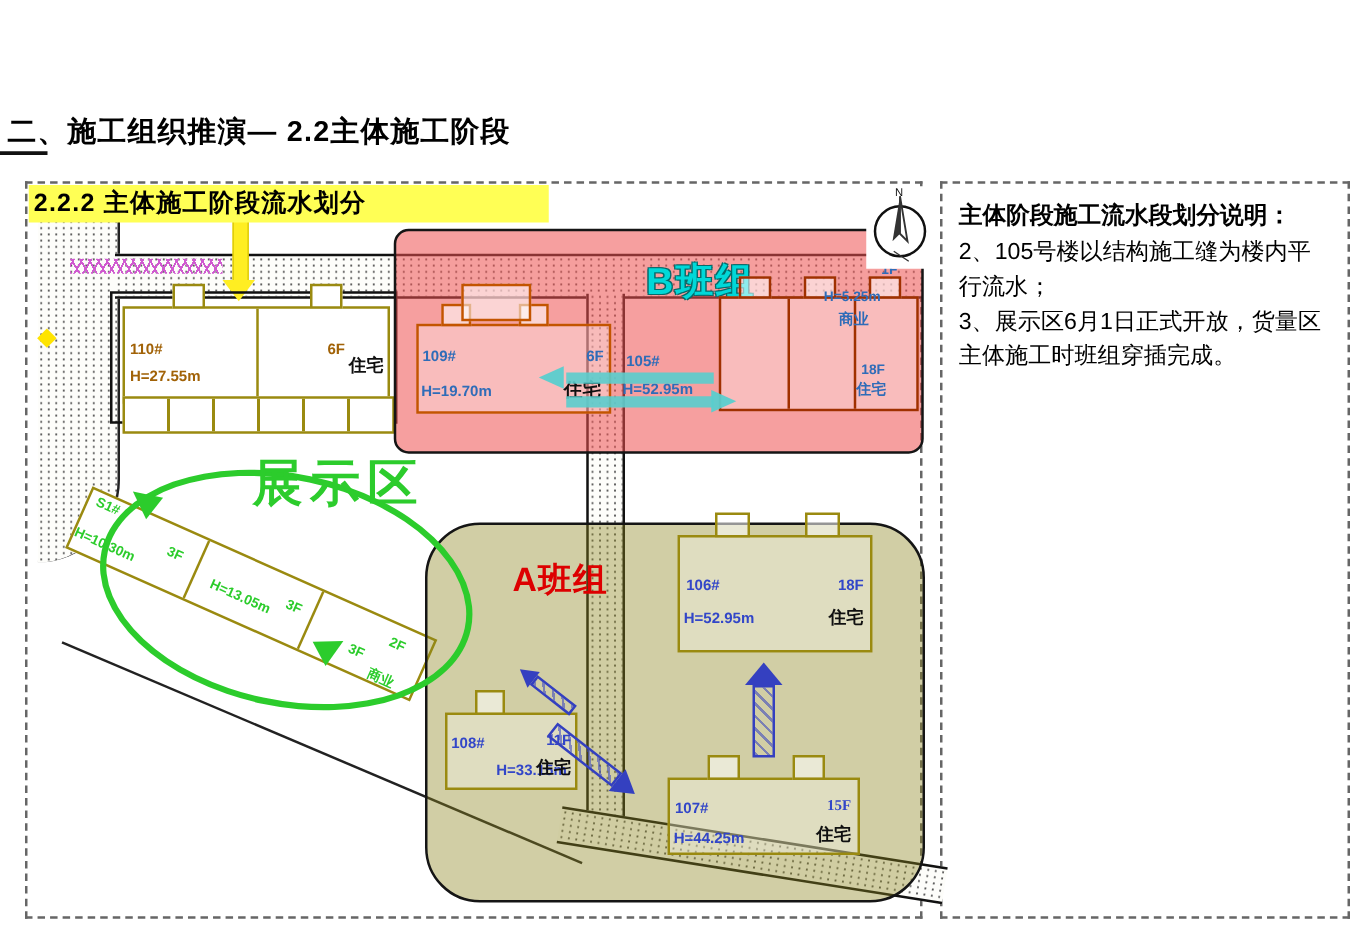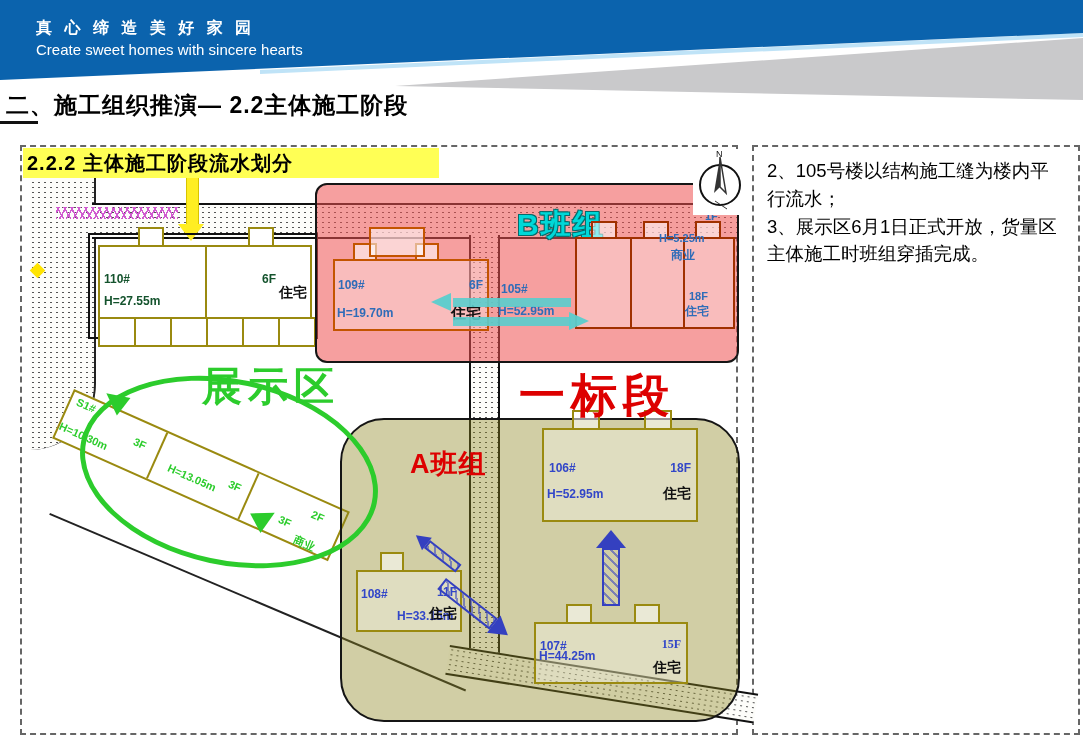--- a/index.html
+++ b/index.html
@@ -23,41 +23,34 @@
   .notes-title{font-size:19px;font-weight:bold;color:#000;margin:2px 0 2px 0;}
   .notes-panel p{font-size:18.5px;line-height:1.5;color:#000;margin:0;}
   
   .caption{position:absolute;left:1px;top:1px;width:412px;height:30px;background:#ffff55;z-index:7;
     font-size:20px;font-weight:bold;color:#000;line-height:30px;padding-left:4px;letter-spacing:1px;}
   .stipple{background-color:#fdfdfa;background-image:radial-gradient(#555 0.8px,transparent 1.1px);background-size:6px 5px;}
   .bldg{position:absolute;border:2px solid #9a8a10;background:rgba(255,255,255,0.30);box-sizing:border-box;}
   .tab{position:absolute;border:2px solid #9a8a10;background:rgba(255,255,255,0.55);box-sizing:border-box;}
   .lbl{position:absolute;font-size:12px;font-weight:bold;white-space:nowrap;line-height:1;color:#3246c8;}
   .lbl-blk{position:absolute;font-size:14px;font-weight:bold;white-space:nowrap;line-height:1;color:#101010;}
-  .lbl-yel{color:#14532d;}
+  .lbl-yel{color:#a16207;}
   .lbl-grn{color:#2ccc2c;font-size:11px;}
   .lbl-b{color:#2f6cb8;}
   .tri{width:0;height:0;position:absolute;}
   .cyan-shaft{position:absolute;height:9px;background:rgba(90,205,205,0.9);}
   .blue-arrow{position:absolute;box-sizing:border-box;border:2px solid #3440c0;
     background:repeating-linear-gradient(45deg,rgba(52,64,192,0.55) 0 2px,transparent 2px 7px);}
   .zone{position:absolute;box-sizing:border-box;border:2px solid #151515;}
 </style>
 </head>
 <body>
 
 <div class="page">
 
-  <div class="hdr">
-    <div class="hdr-gray"></div>
-    <div class="hdr-lite"></div>
-    <div class="hdr-blue"></div>
-    <div class="slogan-zh">真 心 缔 造 美 好 家 园</div>
-    <div class="slogan-en">Create sweet homes with sincere hearts</div>
-  </div>
   <div class="page-title">二、施工组织推演— 2.2主体施工阶段</div>
   <div class="title-tick"></div>
 
   <div class="plan-panel">
 
     <div class="caption">2.2.2 主体施工阶段流水划分</div>
 
     <div class="abs stipple" style="left:8px;top:3px;width:64px;height:300px;border-right:2px solid #222;border-bottom-right-radius:90px;z-index:1;"></div>
     <div class="abs stipple" style="left:70px;top:56px;width:646px;height:32px;border-top:2px solid #111;border-bottom:2px solid #111;z-index:1;"></div>
     <div class="abs stipple" style="left:447px;top:88px;width:27px;height:428px;border-left:2px solid #111;border-right:2px solid #111;z-index:1;"></div>
@@ -127,21 +120,20 @@
       <div class="lbl lbl-grn" style="left:238px;top:28px;">3F</div>
       <div class="lbl lbl-grn" style="left:266px;top:10px;">2F</div>
       <div class="lbl lbl-grn" style="left:260px;top:40px;">商业</div>
     </div>
 
     <div class="abs" style="left:56px;top:232px;width:292px;height:176px;border:5px solid #2ccc2c;border-radius:50%;transform:rotate(12deg);z-index:4;"></div>
     <div class="tri" style="left:82px;top:242px;border-top:11px solid transparent;border-bottom:11px solid transparent;border-right:22px solid #2ccc2c;transform:rotate(38deg);z-index:4;"></div>
     <div class="tri" style="left:232px;top:360px;border-top:11px solid transparent;border-bottom:11px solid transparent;border-left:22px solid #2ccc2c;transform:rotate(-28deg);z-index:4;"></div>
 
     <div class="abs" style="left:180px;top:212px;font-size:40px;font-weight:bold;color:#2ccc2c;letter-spacing:6px;z-index:5;">展示区</div>
-    <div class="abs" style="left:497px;top:218px;font-size:46px;font-weight:bold;color:#dd0000;letter-spacing:6px;z-index:5;">一标段</div>
 
     <div class="zone" style="left:318px;top:271px;width:400px;height:304px;border-radius:44px;background:rgba(140,132,30,0.40);z-index:3;">
       <div class="abs" style="left:68px;top:26px;font-size:27px;font-weight:bold;color:#dd0000;letter-spacing:1px;">A班组</div>
 
       <div class="bldg" style="left:200px;top:8px;width:156px;height:94px;">
         <div class="tab" style="left:28px;top:-20px;width:28px;height:20px;"></div>
         <div class="tab" style="left:100px;top:-20px;width:28px;height:20px;"></div>
         <div class="lbl" style="left:5px;top:32px;">106#</div>
         <div class="lbl" style="right:5px;top:32px;">18F</div>
         <div class="lbl" style="left:3px;top:58px;">H=52.95m</div>
@@ -154,21 +146,21 @@
         <div class="lbl" style="right:3px;top:14px;">11F</div>
         <div class="lbl" style="left:2px;top:38px;padding-left:37px;">H=33.15m</div>
         <div class="lbl-blk" style="right:3px;top:34px;">住宅</div>
       </div>
 
       <div class="bldg" style="left:192px;top:202px;width:154px;height:62px;">
         <div class="tab" style="left:30px;top:-20px;width:26px;height:20px;"></div>
         <div class="tab" style="left:98px;top:-20px;width:26px;height:20px;"></div>
         <div class="lbl" style="left:4px;top:16px;">107#</div>
         <div class="lbl" style="right:5px;top:14px;font-family:Liberation Serif, serif;">15F</div>
-        <div class="lbl" style="left:3px;top:26px;">H=44.25m</div>
+        <div class="lbl" style="left:3px;top:40px;">H=44.25m</div>
         <div class="lbl-blk" style="right:5px;top:36px;">住宅</div>
       </div>
 
       <div class="blue-arrow" style="left:260px;top:128px;width:18px;height:58px;"></div>
       <div class="tri" style="left:254px;top:110px;border-left:15px solid transparent;border-right:15px solid transparent;border-bottom:18px solid #3440c0;"></div>
       <div class="abs" style="left:104px;top:158px;width:84px;height:14px;transform:rotate(38deg);transform-origin:left top;">
         <div class="blue-arrow" style="left:0;top:0;width:66px;height:14px;"></div>
         <div class="tri" style="left:66px;top:-4px;border-top:11px solid transparent;border-bottom:11px solid transparent;border-left:18px solid #3440c0;"></div>
       </div>
       <div class="abs" style="left:88px;top:120px;width:48px;height:10px;transform:rotate(38deg);transform-origin:left top;">
@@ -183,17 +175,18 @@
         <polygon points="27,8 21,44 27,38" fill="#333"></polygon>
         <polygon points="27,8 33,44 27,38" fill="none" stroke="#333" stroke-width="1.5"></polygon>
         <line x1="22" y1="52" x2="34" y2="60" stroke="#333" stroke-width="1"></line>
         <text x="23" y="8" font-size="9" fill="#111">N</text>
       </svg>
     </div>
 
   </div>
 
   <div class="notes-panel">
+    <div class="notes-title">主体阶段施工流水段划分说明：</div>
     <p>2、105号楼以结构施工缝为楼内平行流水；</p>
     <p>3、展示区6月1日正式开放，货量区主体施工时班组穿插完成。</p>
   </div>
 
 </div>
 
 </body></html>

